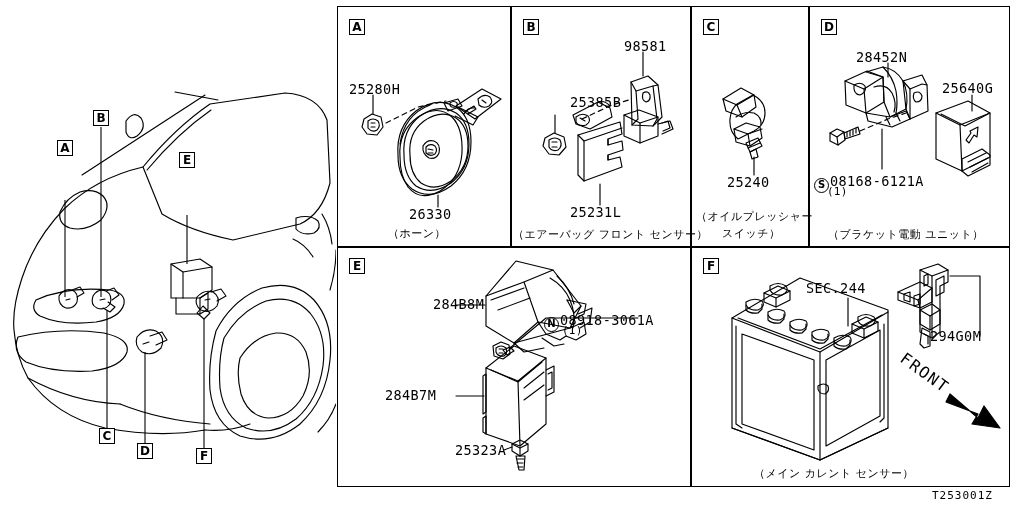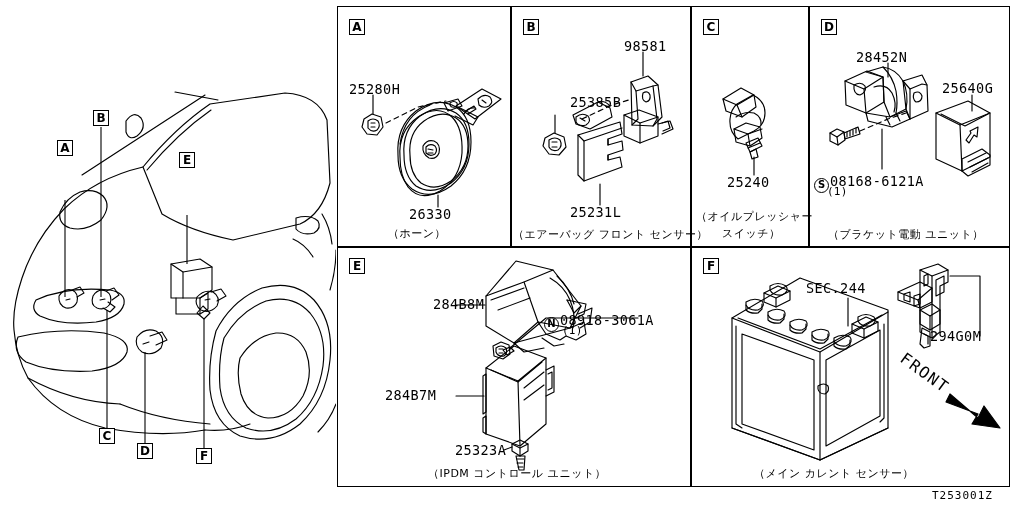--- a/index.html
+++ b/index.html
@@ -397,21 +397,20 @@
 
       <div class="abs pn" style="left:47px;top:48px;margin-left:48px;">284B8M</div>
       <div class="abs pn" style="left:47px;top:139px;">284B7M</div>
 
       <div class="abs" style="left:206px;top:62px;">
         <span class="circ">N</span><span class="pn">08918-3061A</span>
       </div>
       <div class="abs pn-sm" style="left:224px;top:76px;">(1)</div>
 
       <div class="abs pn" style="left:117px;top:194px;">25323A</div>
-      <div class="abs cap" style="left:90px;top:218px;">（IPDM コントロール ユニット）</div>
     </div>
 
     <div class="abs" style="left:354px;top:241px;width:317px;height:238px;">
       <div class="abs calloutbox" style="left:11px;top:10px;">F</div>
 
       <svg class="abs" style="left:0;top:0;" width="317" height="238" viewBox="0 0 317 238">
         <g class="ln" stroke-width="1.15" stroke-linejoin="round" stroke-linecap="round">
 
           <path d="M40 70 L108 30 L196 62 L196 70 L196 180 L128 212 L40 180 Z"></path>
           <path d="M40 70 L128 104 L196 64"></path>

